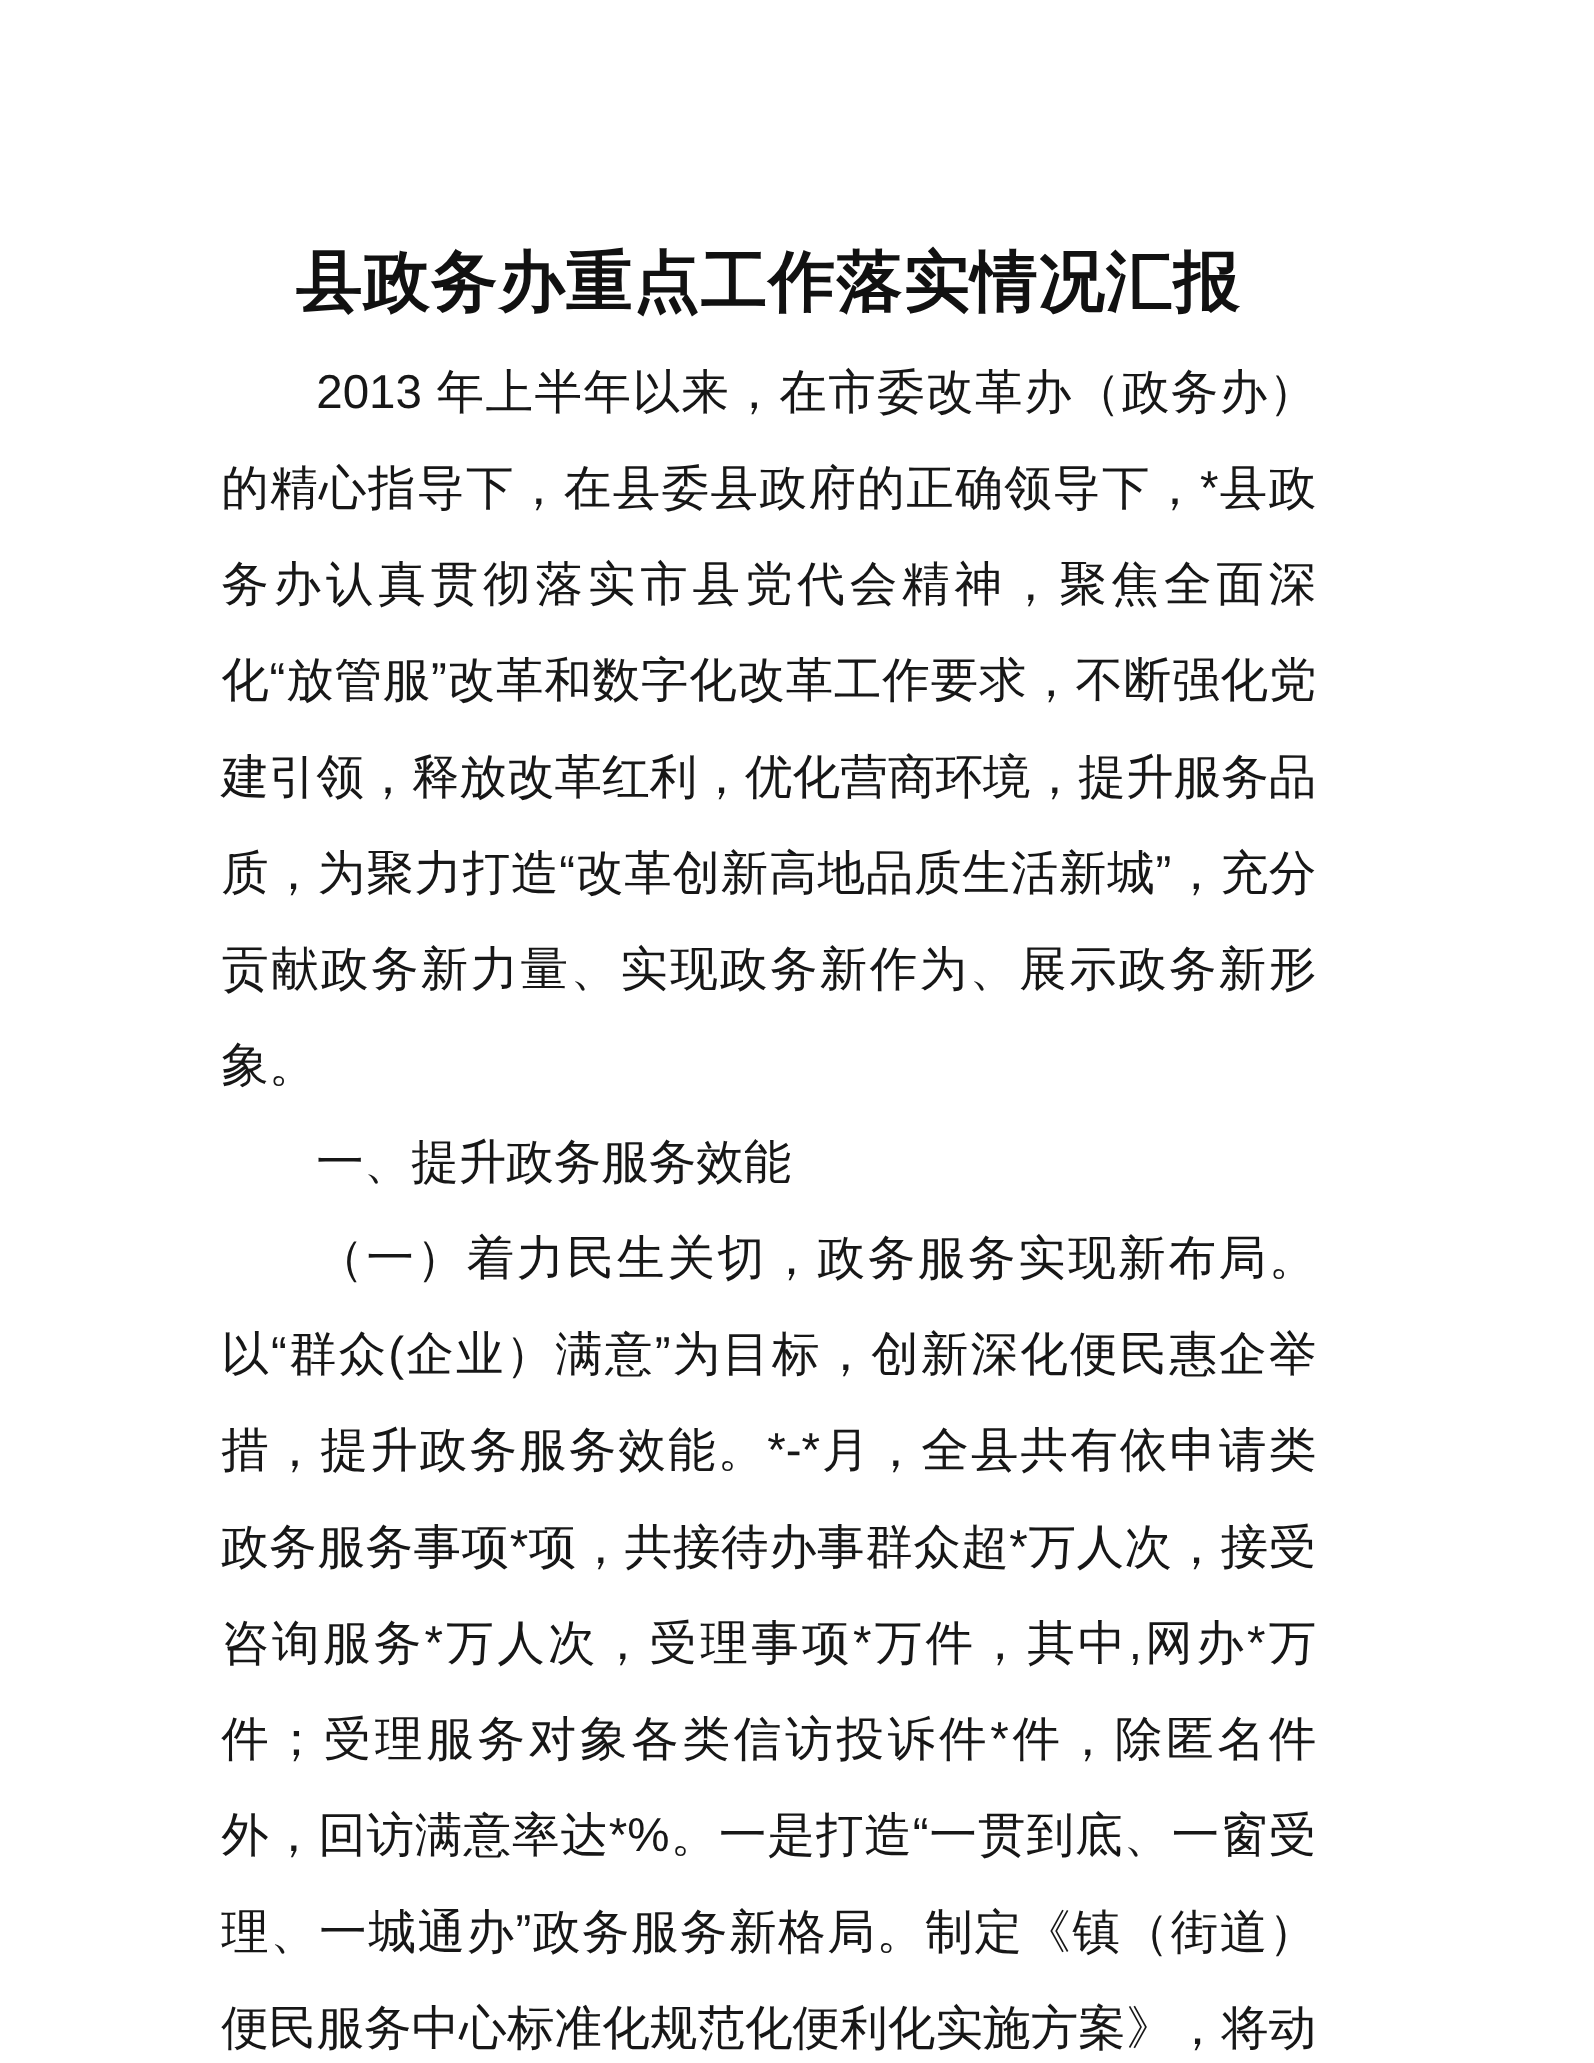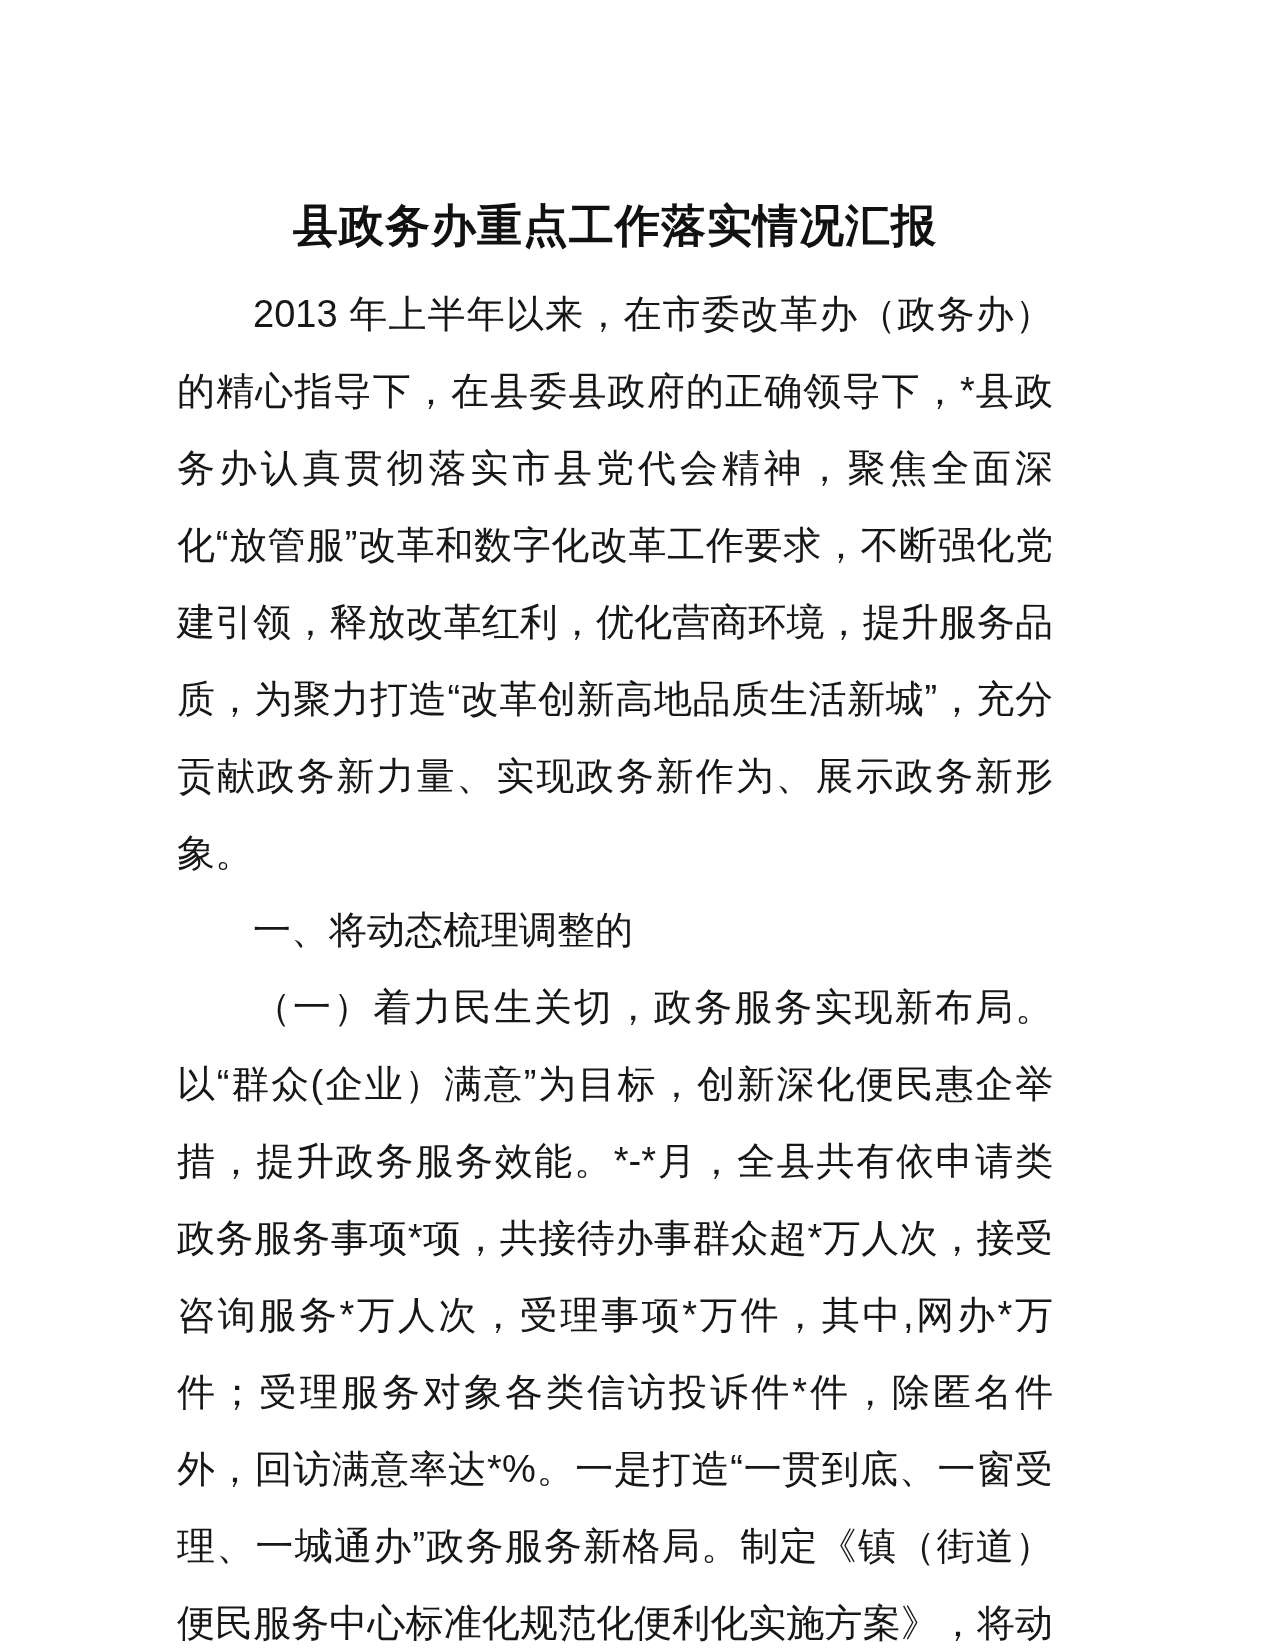--- a/index.html
+++ b/index.html
@@ -14,21 +14,21 @@
     margin: 0 auto;
     background: #ffffff;
     box-sizing: border-box;
     padding: 190px 222px 0 177px;
     overflow: hidden;
     font-family: "Liberation Sans", "DejaVu Sans", sans-serif;
     color: #131313;
   }
   .doc-title {
     margin: 0 0 14px 0;
-    font-size: 45px;
+    font-size: 53px;
     line-height: 72px;
     font-weight: 700;
     text-align: center;
     letter-spacing: 1px;
     color: #111111;
   }
   .para {
     margin: 0;
     font-size: 38px;
     line-height: 77px;
@@ -43,16 +43,16 @@
   }
 </style>
 </head>
 <body>
 
 <div class="page">
   <h1 class="doc-title">县政务办重点工作落实情况汇报</h1>
 
   <p class="para">2013 年上半年以来，在市委改革办（政务办）的精心指导下，在县委县政府的正确领导下，*县政务办认真贯彻落实市县党代会精神，聚焦全面深化“放管服”改革和数字化改革工作要求，不断强化党建引领，释放改革红利，优化营商环境，提升服务品质，为聚力打造“改革创新高地品质生活新城”，充分贡献政务新力量、实现政务新作为、展示政务新形象。</p>
 
-  <p class="para section-heading">一、将动态梳理调整的</p>
+  <p class="para section-heading">一、提升政务服务效能</p>
 
   <p class="para">（一）着力民生关切，政务服务实现新布局。以“群众(企业）满意”为目标，创新深化便民惠企举措，提升政务服务效能。*-*月，全县共有依申请类政务服务事项*项，共接待办事群众超*万人次，接受咨询服务*万人次，受理事项*万件，其中,网办*万件；受理服务对象各类信访投诉件*件，除匿名件外，回访满意率达*%。一是打造“一贯到底、一窗受理、一城通办”政务服务新格局。制定《镇（街道）便民服务中心标准化规范化便利化实施方案》，将动态梳理调整的*个政务服务事项下放至各镇（街道),*个事项下放至村（社区），统一标准进行业务受理。持续推进政务服务*平台在各镇（街道）和村（社区）的延伸应用，实现*%覆盖。二是打造老年人“轻松办”政务服务新模式。梳理医保报销、民政救助等*个高频老年人办事事项。拓展“*+*+*+N”线下服务平台，</p>
 </div>
 
 </body></html>

